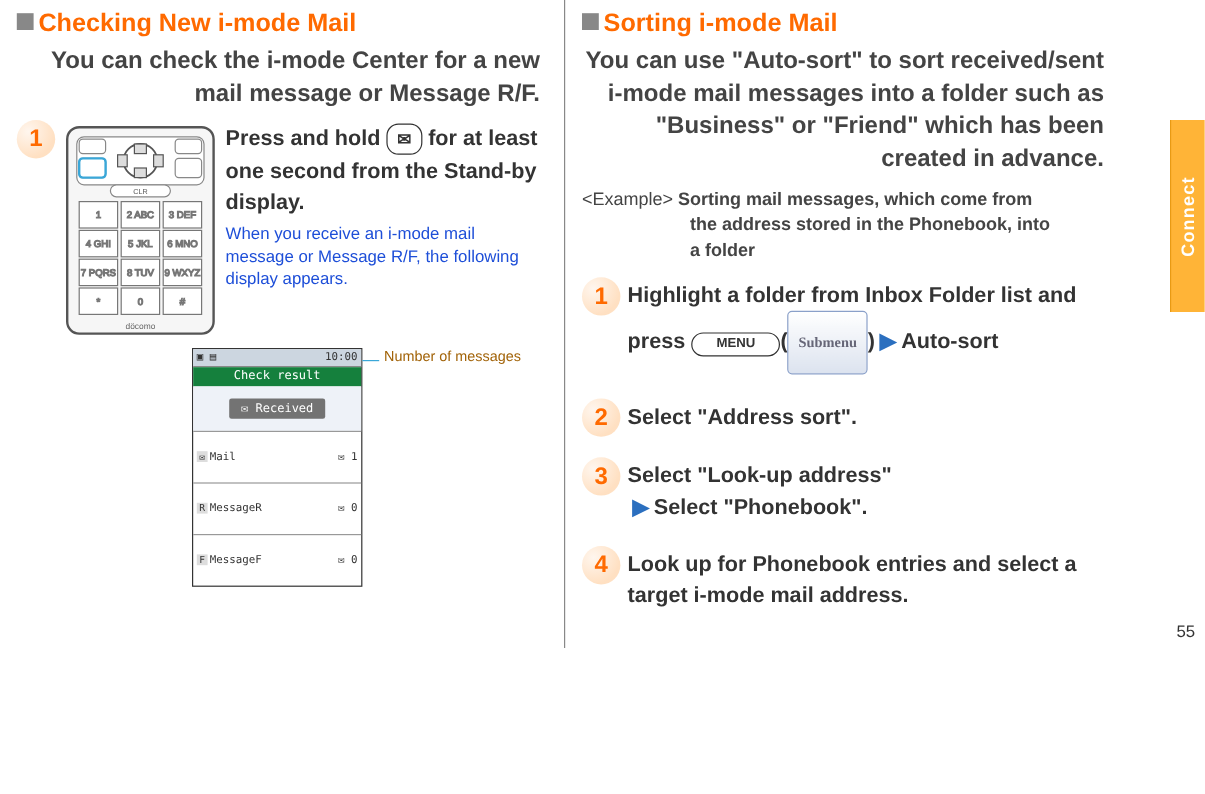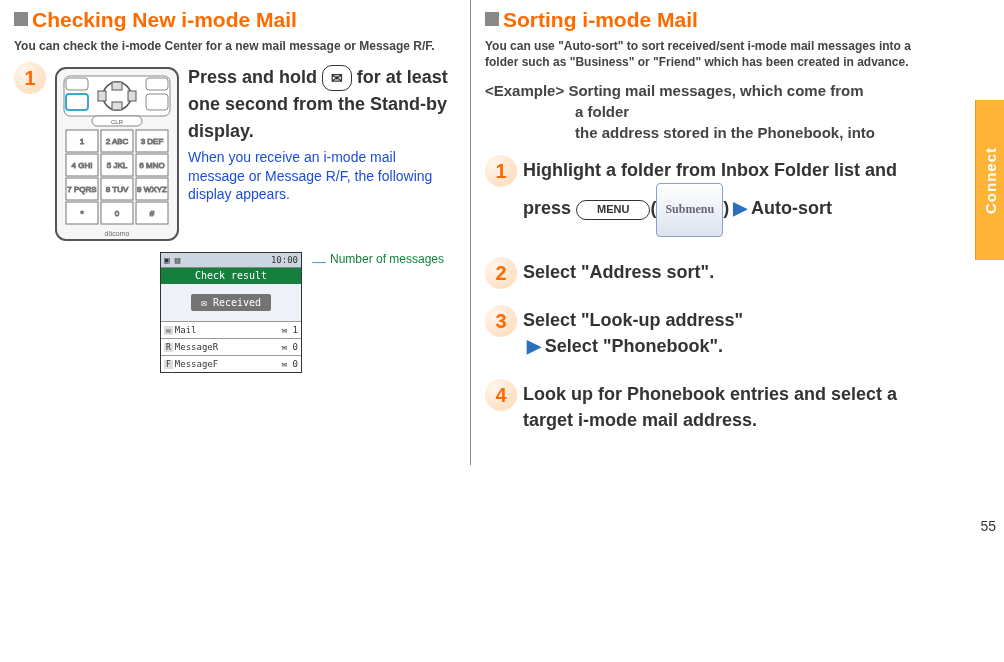--- a/index.html
+++ b/index.html
@@ -3,23 +3,23 @@
 <meta charset="utf-8">
 <style>
   html,body{margin:0;padding:0;font-family:Arial,Helvetica,sans-serif;color:#333;background:#fff;}
   .page{width:1004px;height:540px;position:relative;box-sizing:border-box;}
   .col{position:absolute;top:0;width:460px;padding:8px 10px 10px 14px;box-sizing:border-box;}
   .col-left{left:0;}
   .col-right{left:470px;border-left:1px solid #888;}
   .heading{font-weight:bold;font-size:21px;margin:0 0 6px 0;}
   .heading .sq{display:inline-block;width:14px;height:14px;background:#888;margin-right:4px;vertical-align:1px;}
   .heading .ht{color:#ff6a00;}
-  .intro{font-size:12px;font-weight:bold;color:#444;margin:0 0 10px 0;line-height:1.35;}
+  .intro{font-size:20px;font-weight:bold;color:#444;margin:0 0 10px 0;line-height:1.35;text-align:right;}
   .example{font-size:15px;color:#444;margin:0 0 14px 0;line-height:1.4;font-weight:bold;}
-  .example .label{font-weight:bold;margin-top:16px;}
+  .example .label{font-weight:normal;margin-top:16px;}
   .example .indent{display:block;margin-left:90px;}
   .step{position:relative;padding-left:38px;margin-bottom:22px;}
   .step-num{position:absolute;left:0;top:-2px;width:32px;height:32px;text-align:center;line-height:32px;font-weight:bold;font-size:20px;color:#ff6a00;border-radius:50%;background:radial-gradient(circle at 30% 30%,#fff6ee,#ffe0c2 70%);}
   .step-body{font-size:18px;font-weight:bold;color:#333;line-height:1.45;}
   .arrow{color:#2b6fbf;font-weight:bold;padding:0 4px;}
   .menu-pill{display:inline-block;border:1.5px solid #333;border-radius:11px;padding:1px 20px;font-size:11px;vertical-align:1px;background:#fff;}
   .sub-pill{display:inline-block;border:1.5px solid #8aa0c9;border-radius:4px;padding:17px 8px;font-size:12px;color:#667;background:linear-gradient(#fff,#dce3ef);vertical-align:1px;font-family:Liberation Serif, serif;}
   .mail-icon{display:inline-block;border:1.5px solid #333;border-radius:10px;padding:2px 8px;font-size:14px;vertical-align:0;}
   .connect-tab{position:absolute;right:0;top:100px;width:28px;height:160px;background:#ffb437;border-left:1px solid #e89a14;display:flex;align-items:center;justify-content:center;}
   .connect-tab span{writing-mode:vertical-rl;transform:rotate(180deg);font-weight:bold;color:#fff;font-size:15px;letter-spacing:1px;}
@@ -29,23 +29,23 @@
   .phone{width:130px;flex:0 0 130px;}
   .phone svg{display:block;}
   .step1-text{flex:1;padding-left:6px;}
   .substep{font-size:14px;font-weight:normal;color:#1d4ed8;margin-top:4px;line-height:1.35;}
   .screenshot-row{display:flex;align-items:flex-start;margin-top:8px;padding-left:108px;}
   .mini-screen{width:140px;border:1px solid #333;background:#fff;font-family:monospace;font-size:10px;}
   .mini-screen .bar{background:#ccd6e0;height:14px;border-bottom:1px solid #888;font-size:9px;display:flex;align-items:center;justify-content:space-between;padding:0 3px;}
   .mini-screen .title{background:#15803d;color:#fff;text-align:center;height:16px;line-height:16px;font-size:10px;}
   .mini-screen .rcv{background:#eef2f8;text-align:center;padding:10px 0;}
   .mini-screen .rcv .box{display:inline-block;background:#737373;color:#fff;padding:3px 10px;border-radius:2px;}
-  .mini-screen .row{display:flex;justify-content:space-between;align-items:center;border-top:1px solid #999;padding:1px 3px;height:14px;font-size:9px;}
+  .mini-screen .row{display:flex;justify-content:space-between;align-items:center;border-top:1px solid #999;padding:14px 3px;height:14px;font-size:9px;}
   .mini-screen .row .lbl{background:#ddd;padding:0 2px;margin-right:2px;font-size:8px;}
-  .anno{font-size:12px;color:#15803d;line-height:1.3;margin-left:28px;max-width:140px;}
+  .anno{font-size:12px;color:#a16207;line-height:1.3;margin-left:18px;max-width:140px;}
   .anno-line{position:relative;}
   .anno-line::before{content:"";position:absolute;left:-18px;top:10px;width:14px;border-top:1.5px solid #3aa7d8;}
 </style>
 </head>
 <body>
 
 <div class="page">
 
   <div class="col col-left">
     <h2 class="heading">
@@ -144,22 +144,22 @@
   </div>
 
   <div class="col col-right">
     <h2 class="heading">
       <span class="sq"></span><span class="ht">Sorting i-mode Mail</span>
     </h2>
     <p class="intro">You can use "Auto-sort" to sort received/sent i-mode mail messages into a folder such as "Business" or "Friend" which has been created in advance.</p>
     <p class="example">
       <span class="label">&lt;Example&gt;</span>
       <span>Sorting mail messages, which come from</span>
+      <span class="indent">the address stored in the Phonebook, into</span>
       <span class="indent">a folder</span>
-      <span class="indent">the address stored in the Phonebook, into</span>
     </p>
 
     <div class="step">
       <div class="step-num">1</div>
       <div class="step-body">
         <span>Highlight a folder from Inbox Folder list and press </span><span class="menu-pill">MENU</span><span>(</span><span class="sub-pill">Submenu</span><span>)</span><span class="arrow">▶</span><span>Auto-sort</span>
       </div>
     </div>
 
     <div class="step">

